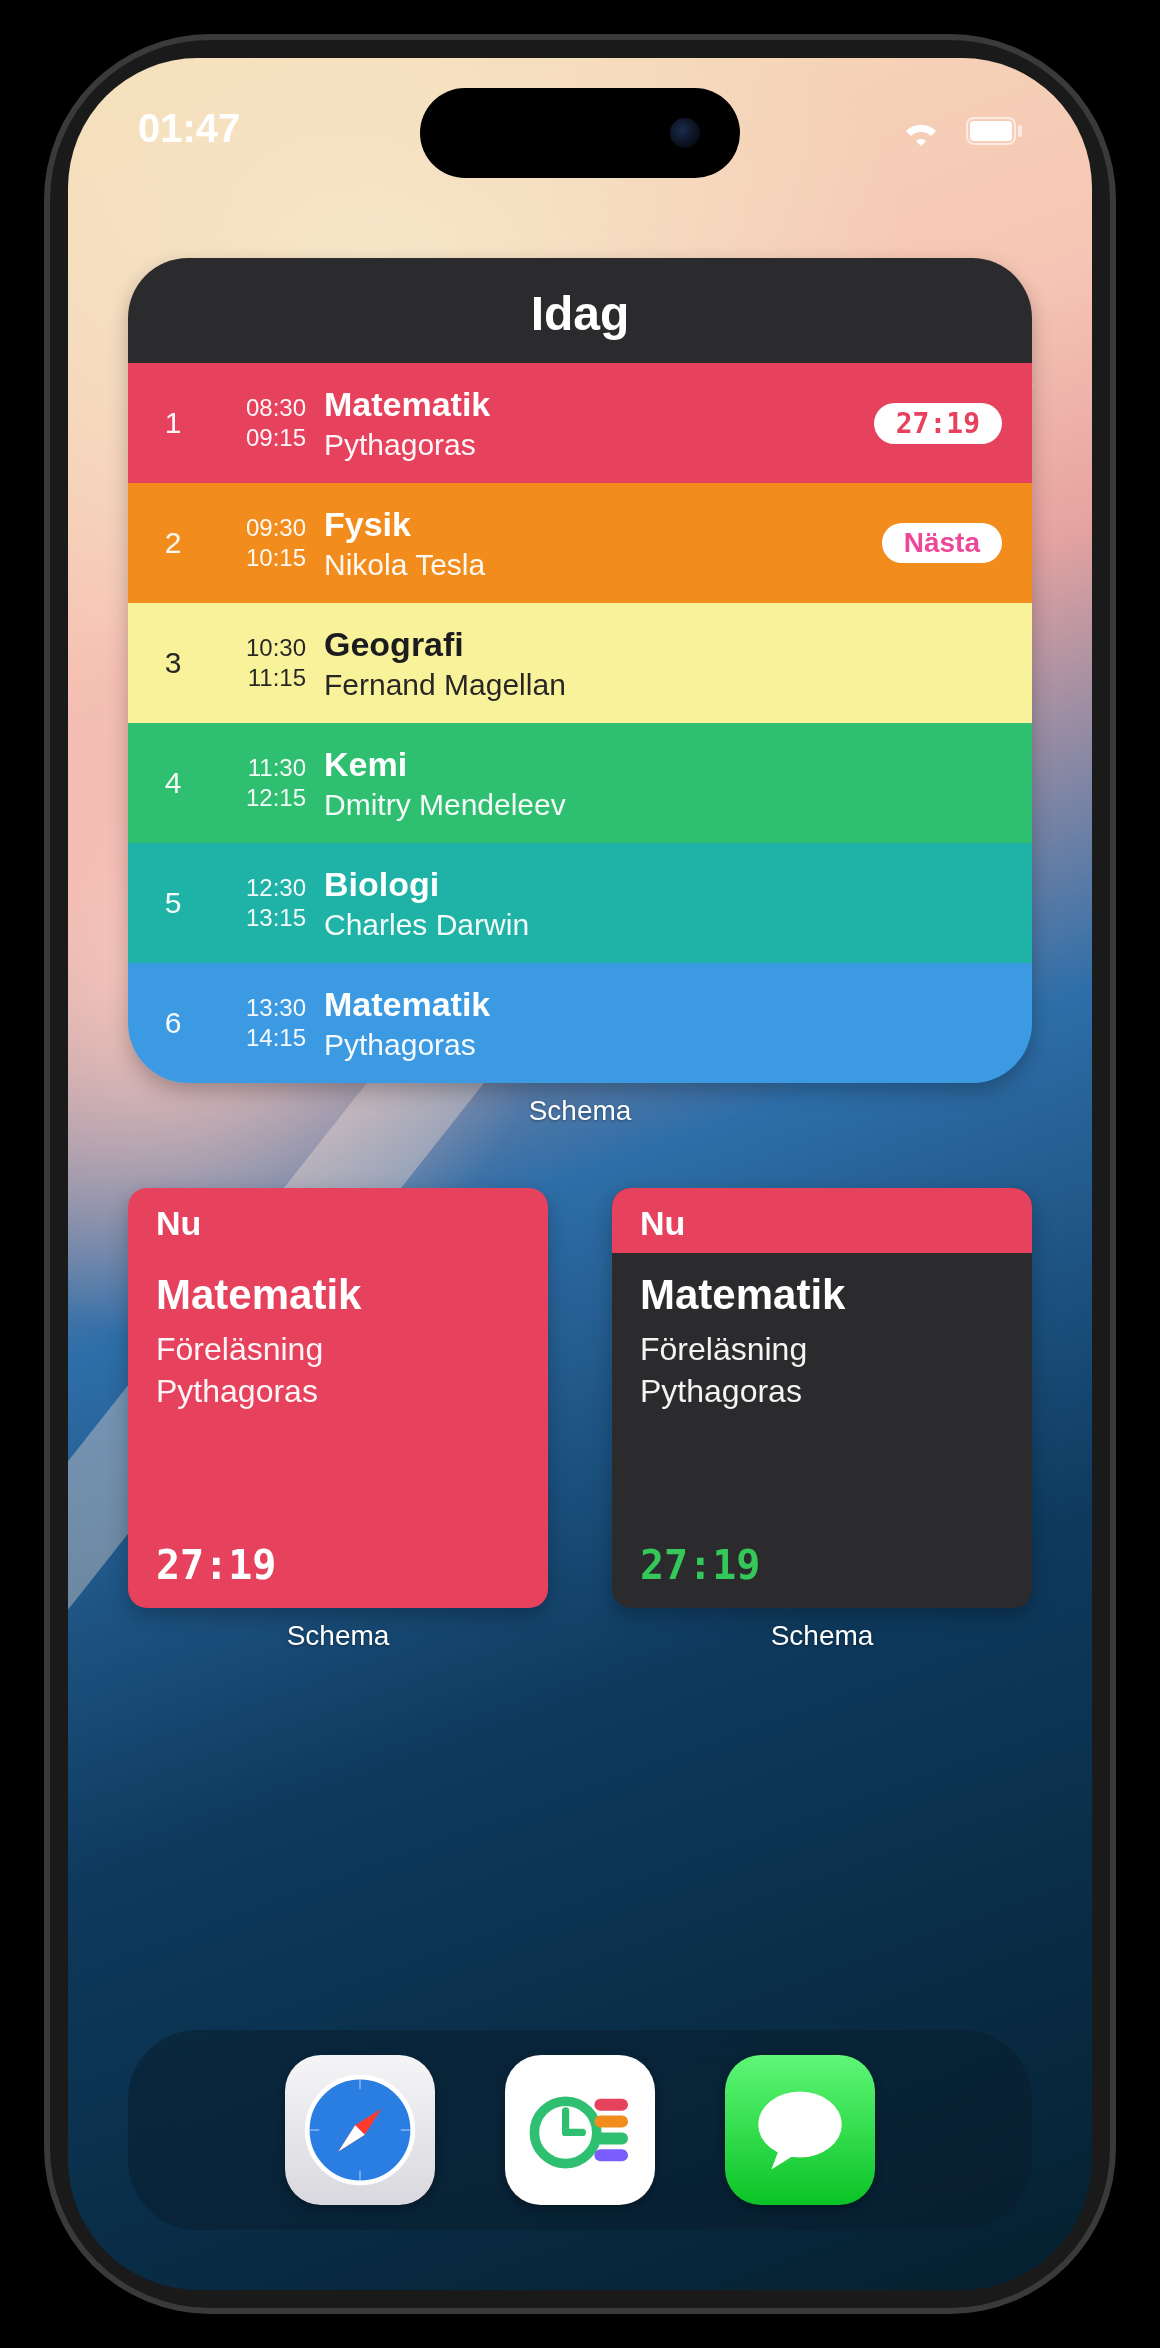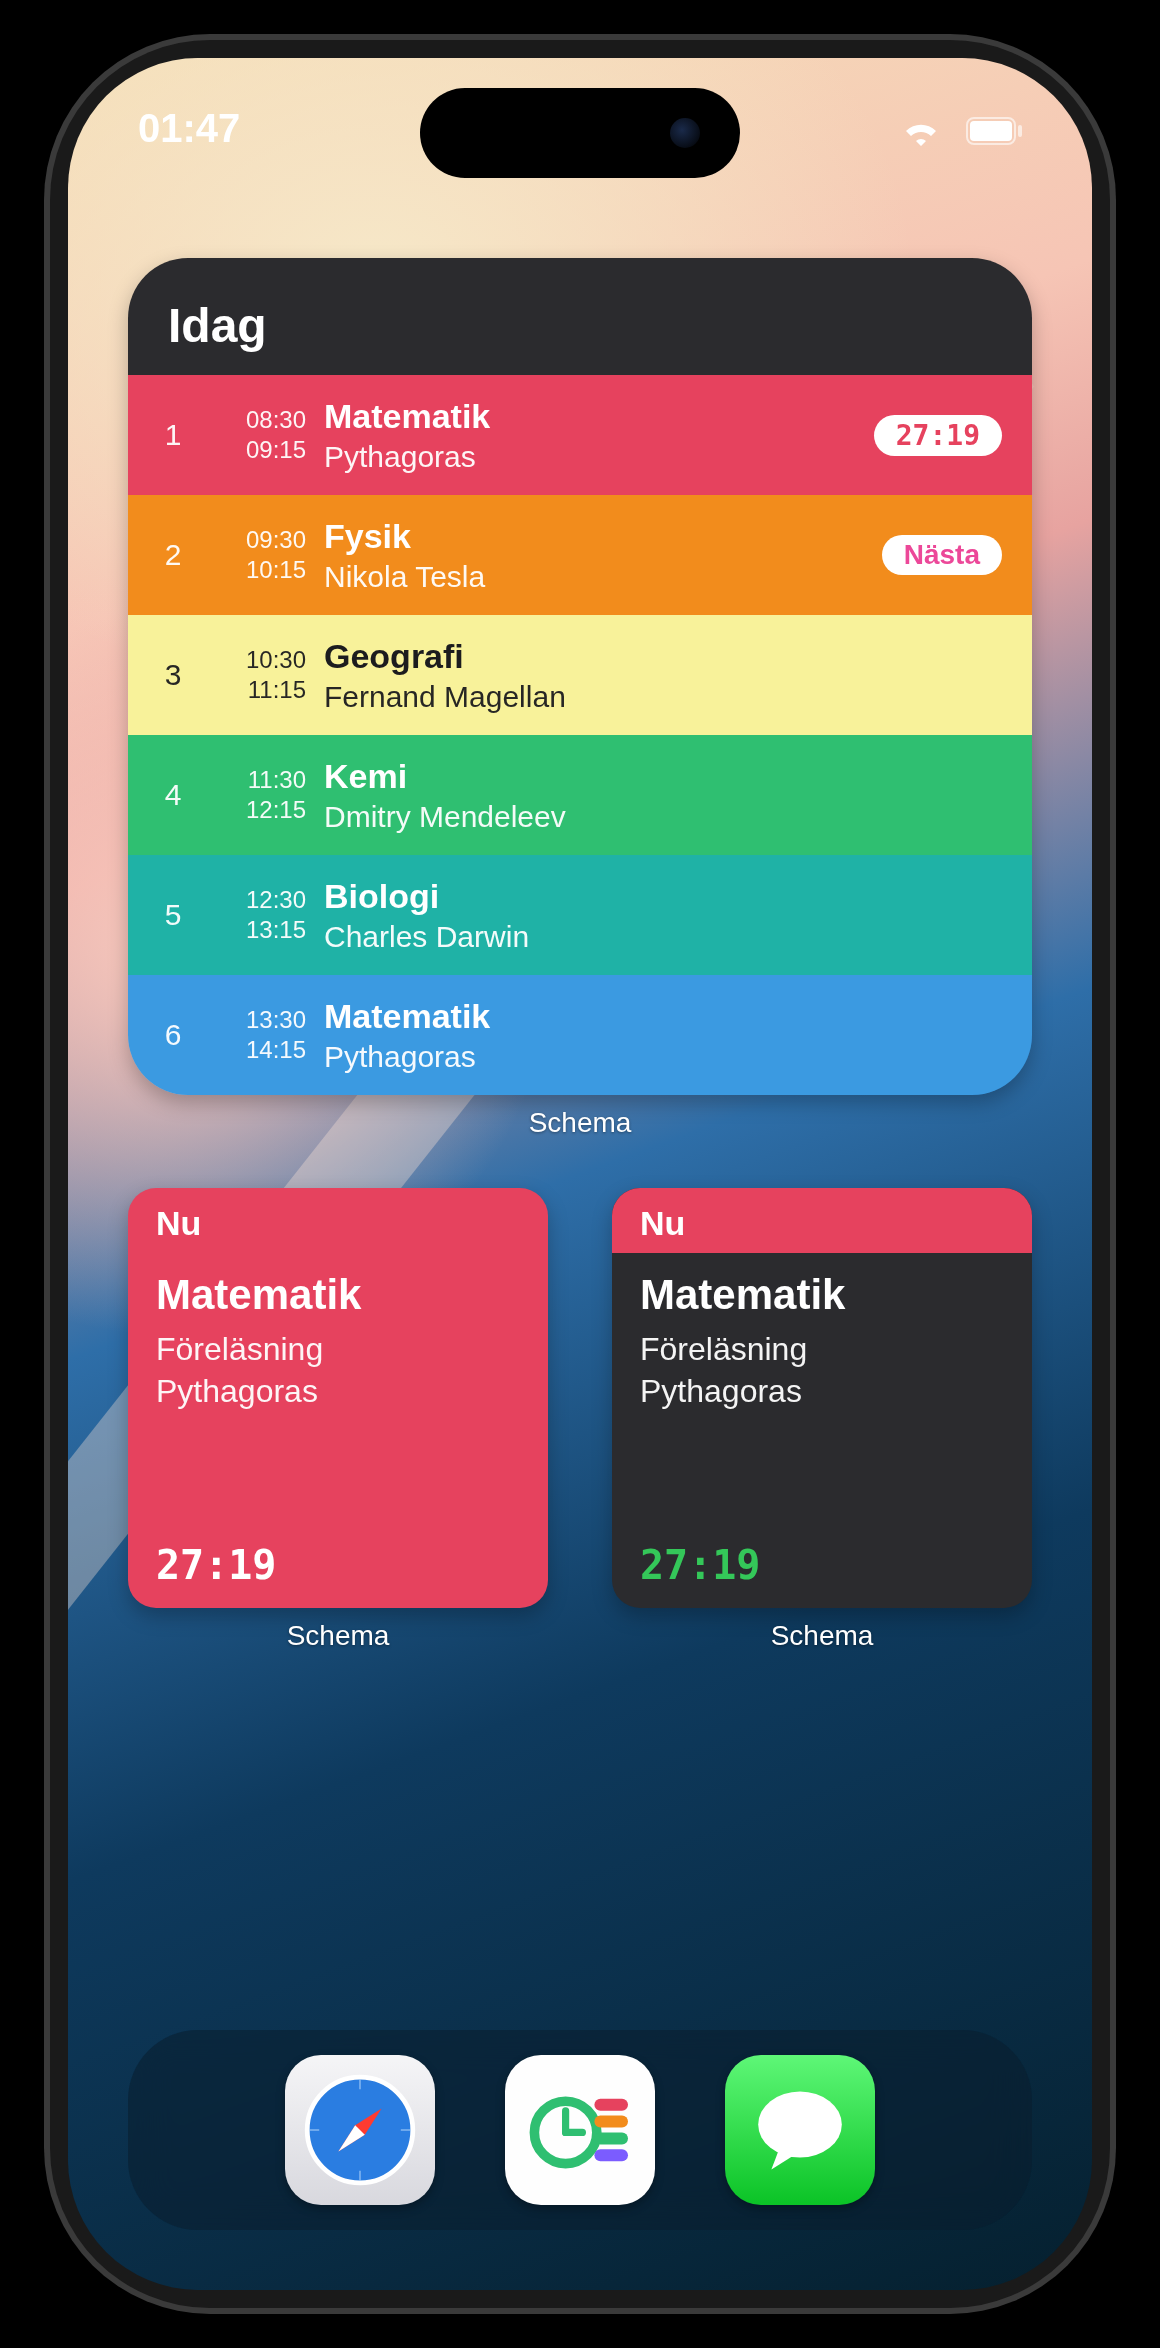--- a/index.html
+++ b/index.html
@@ -52,22 +52,22 @@
   }
   .status-right svg { vertical-align: middle; margin-left: 14px; }
 
   
   .widget-area { position: absolute; top: 200px; left: 60px; right: 60px; }
   .widget-large {
     width: 100%; border-radius: 60px; overflow: hidden;
     box-shadow: 0 8px 20px rgba(0,0,0,0.25);
   }
   .widget-large-header {
-    background: #2b2b2e; color: #fff; padding: 40px 40px 22px;
-    font-size: 48px; font-weight: 700;
+    background: #2b2b2e; color: #fff; padding: 28px 40px 22px;
+    font-size: 48px; font-weight: 700; text-align: center;
   }
   .lesson-row {
     display: flex; align-items: center; padding: 14px 30px; gap: 18px;
     color: #fff; font-size: 30px; height: 120px;
   }
   .lesson-row.dark-text { color: #1c1c1e; }
   .lesson-num { width: 30px; text-align: center; font-size: 30px; opacity: 0.95; }
   .lesson-times { width: 100px; text-align: right; line-height: 1.25; font-size: 24px; opacity: 0.95; }
   .lesson-main { flex: 1; line-height: 1.25; }
   .lesson-title { font-weight: 700; font-size: 34px; }
@@ -83,21 +83,21 @@
     text-align: center; color: #fff; font-size: 28px; margin-top: 12px;
     text-shadow: 0 1px 3px rgba(0,0,0,0.4);
   }
 
   
   .small-row {
     position: absolute; top: 1130px; left: 60px; right: 60px;
     display: flex; justify-content: space-between;
   }
   .widget-small {
-    width: 420px; height: 420px; border-radius: 28px; overflow: hidden;
+    width: 420px; height: 420px; border-radius: 19px; overflow: hidden;
     box-shadow: 0 8px 20px rgba(0,0,0,0.25);
     display: flex; flex-direction: column;
   }
   .ws-header { padding: 16px 28px 10px; font-size: 34px; font-weight: 700; }
   .ws-body { flex: 1; padding: 18px 28px 20px; display: flex; flex-direction: column; justify-content: space-between; }
   .ws-title { font-size: 42px; font-weight: 800; margin-bottom: 10px; }
   .ws-sub { font-size: 32px; line-height: 1.3; opacity: 0.95; }
   .ws-timer { font-size: 40px; font-weight: 700; font-family: ui-monospace, Menlo, monospace; margin-top: 18px; }
 
   .ws1 { background: #e6425e; color: #fff; }

